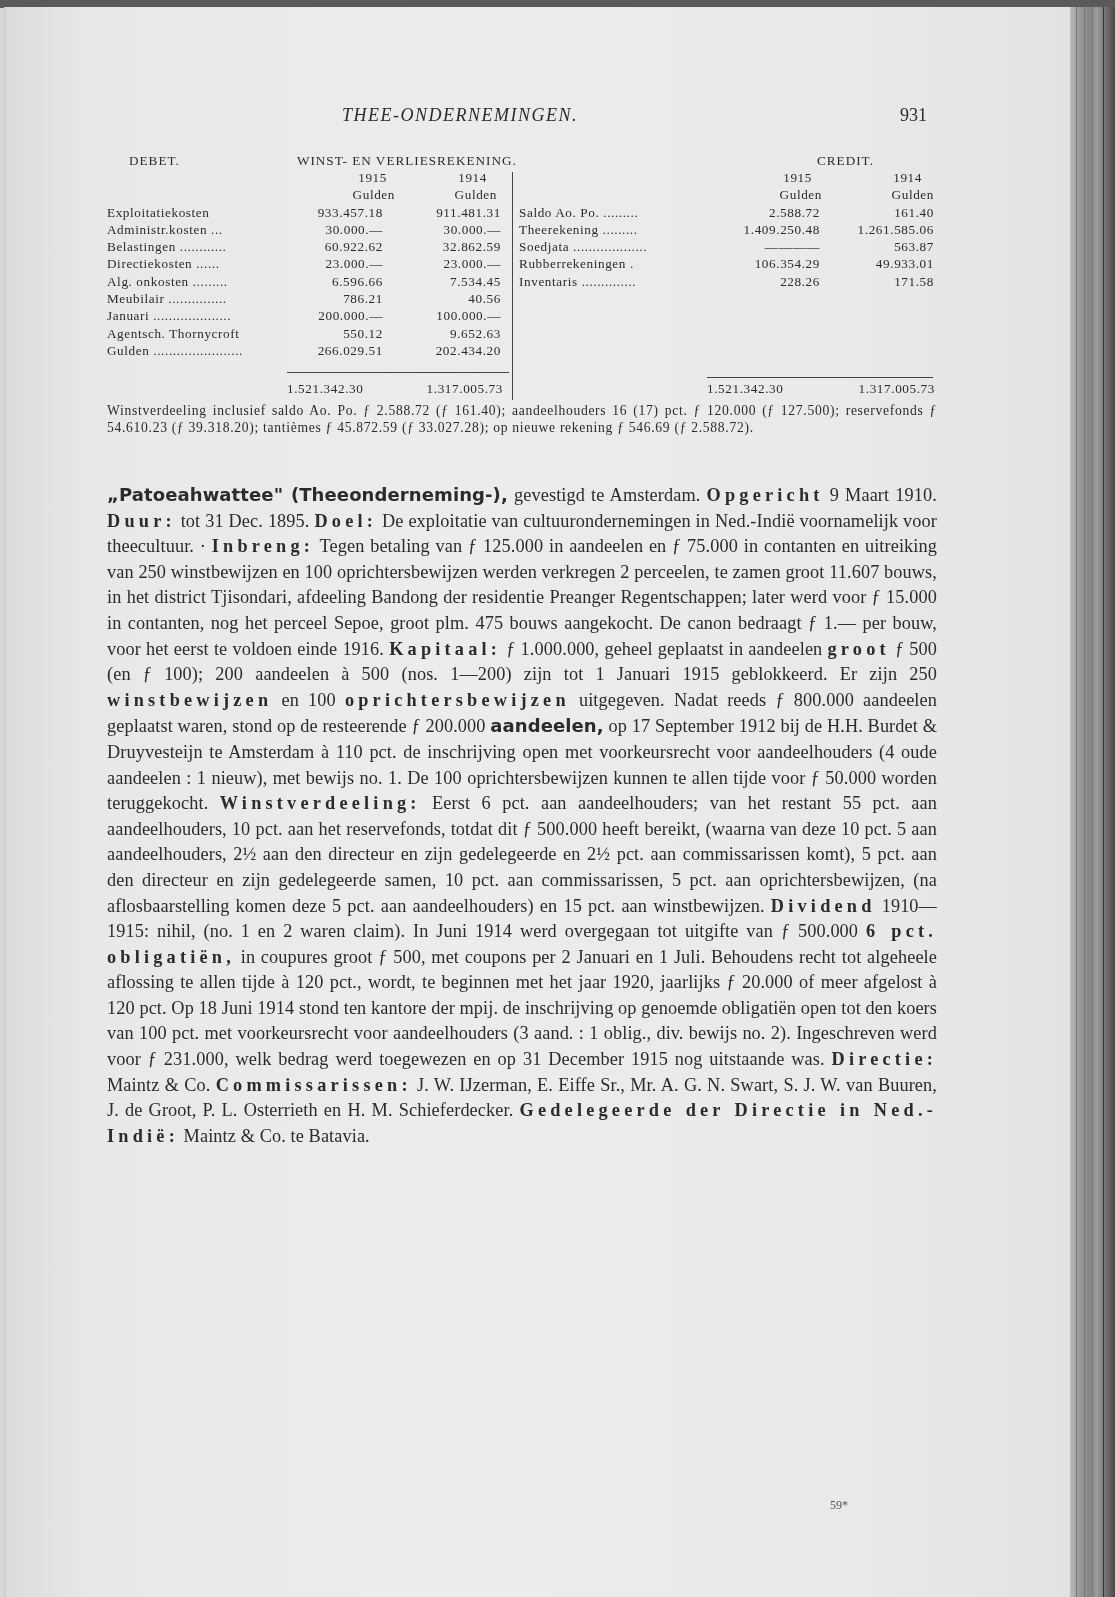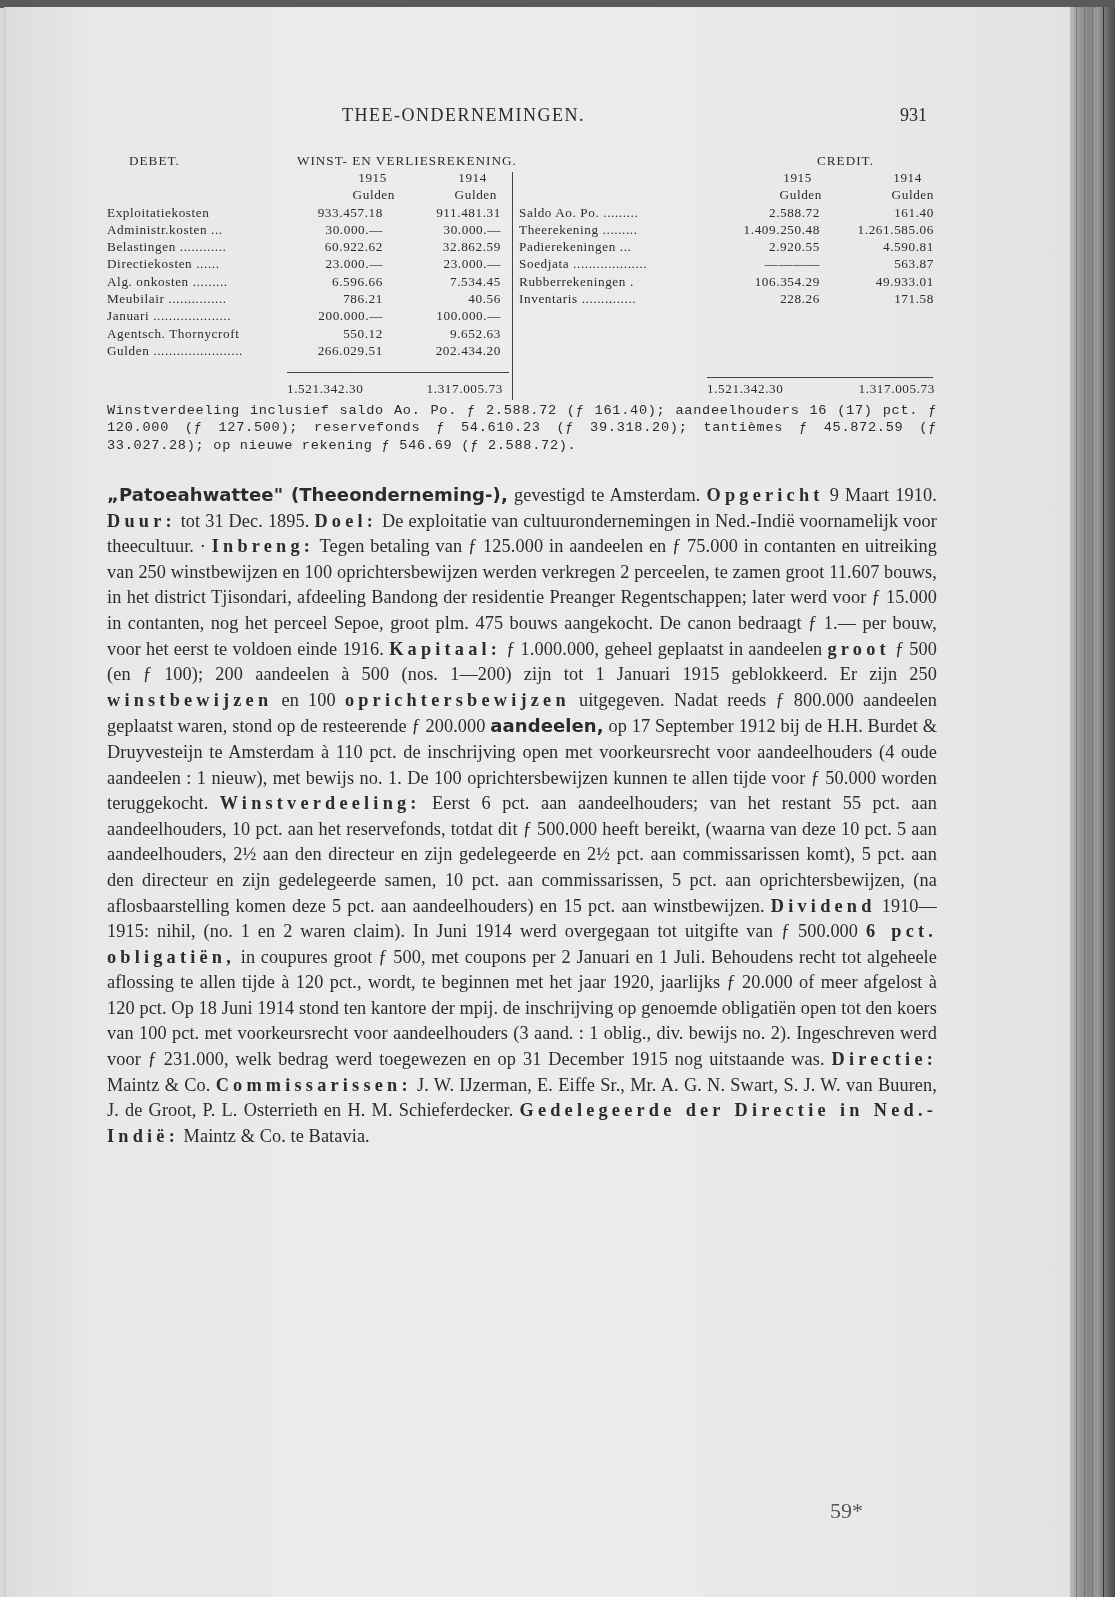--- a/index.html
+++ b/index.html
@@ -1,21 +1,21 @@
 <!DOCTYPE html>
 <html><head>
 <meta charset="utf-8">
 <style>
   html,body{margin:0;padding:0;}
   body{width:1115px;height:1597px;background:#d8d8d8;position:relative;overflow:hidden;font-family:"DejaVu Serif","Liberation Serif",serif;color:#2b2b2b;}
   .topbar{position:absolute;left:0;top:0;width:1115px;height:8px;background:#5a5a5a;}
   .page{position:absolute;left:4px;top:7px;width:1066px;height:1590px;background:linear-gradient(90deg,#dcdcdc 0%,#e8e8e8 8%,#ececec 40%,#e9e9e9 80%,#e2e2e2 100%);border-left:2px solid #cfcfcf;}
   .spine{position:absolute;left:1070px;top:7px;width:45px;height:1590px;background:linear-gradient(90deg,#bdbdbd 0%,#9a9a9a 20%,#858585 45%,#9c9c9c 60%,#7a7a7a 75%,#4a4a4a 100%);}
   .spine .rule{position:absolute;top:0;bottom:0;width:1px;background:#777;}
-  .running-head{position:absolute;top:105px;left:342px;font-size:18px;letter-spacing:1.5px;font-family:"Liberation Serif",serif;}
+  .running-head{position:absolute;top:105px;left:342px;font-style:italic;font-size:18px;letter-spacing:1.5px;font-family:"Liberation Serif",serif;}
   .page-num{position:absolute;top:105px;left:900px;font-size:18px;font-family:"Liberation Serif",serif;}
   .acct{position:absolute;left:107px;top:152px;width:830px;font-family:"Liberation Serif",serif;font-size:13.2px;line-height:17.3px;letter-spacing:0.6px;}
   .acct .hd{position:absolute;top:0;}
   .acct .debet{left:22px;letter-spacing:1px;}
   .acct .title{left:190px;letter-spacing:1px;}
   .acct .credit{left:710px;letter-spacing:1px;}
   .vline{position:absolute;left:405px;top:20px;width:1px;height:228px;background:#444;}
   .left-rows{position:absolute;left:0;top:17px;width:400px;}
   .row{position:relative;height:17.3px;white-space:nowrap;}
   .row .lbl{position:absolute;left:0;}
@@ -23,26 +23,26 @@
   .row .v2{position:absolute;right:6px;text-align:right;}
   .hdr-row .v1,.hdr-row .v2{}
   .right-rows{position:absolute;left:412px;top:17px;width:415px;}
   .right-rows .row .v1{right:114px;}
   .right-rows .row .v2{right:0;}
   .tot-line-l{position:absolute;left:180px;top:220px;width:222px;height:1px;background:#444;}
   .tot-line-r{position:absolute;left:600px;top:225px;width:226px;height:1px;background:#444;}
   .totals-l{position:absolute;left:180px;top:228px;width:222px;}
   .totals-r{position:absolute;left:600px;top:228px;width:228px;}
   .totals-l span,.totals-r span{position:absolute;}
-  .note{position:absolute;left:107px;top:402px;width:830px;font-family:Liberation Mono, monospace;font-size:13.6px;line-height:17.4px;letter-spacing:0.7px;text-align:justify;}
+  .note{position:absolute;left:107px;top:402px;width:830px;font-family:Liberation Serif, serif;font-size:13.6px;line-height:17.4px;letter-spacing:0.7px;text-align:justify;}
   .body-text{position:absolute;left:107px;top:482px;width:830px;font-family:"Liberation Serif",serif;font-size:18.3px;line-height:25.6px;text-align:justify;letter-spacing:0.1px;}
   .body-text .firm{font-family:"DejaVu Sans","Liberation Sans",sans-serif;font-weight:bold;font-size:18px;}
   .body-text .sp{letter-spacing:4.2px;font-weight:bold;}
   .body-text .b{font-family:"DejaVu Sans","Liberation Sans",sans-serif;font-weight:bold;font-size:18px;}
-  .sig{position:absolute;left:830px;top:1498px;font-family:"Liberation Serif",serif;font-size:22px;color:#555;}
+  .sig{position:absolute;left:830px;top:1498px;font-family:"Liberation Serif",serif;font-size:12px;color:#555;}
 </style>
 </head>
 <body>
 
 <div class="topbar"></div>
 <div class="page"></div>
 <div class="spine">
   <span class="rule" style="left:6px"></span>
   <span class="rule" style="left:14px"></span>
   <span class="rule" style="left:22px"></span>
@@ -131,25 +131,20 @@
           <span class="lbl">Saldo Ao. Po. .........</span>
           <span class="v1">2.588.72</span>
           <span class="v2">161.40</span>
         </div>
         <div class="row">
           <span class="lbl">Theerekening .........</span>
           <span class="v1">1.409.250.48</span>
           <span class="v2">1.261.585.06</span>
         </div>
         <div class="row">
-          <span class="lbl">Padierekeningen ...</span>
-          <span class="v1">2.920.55</span>
-          <span class="v2">4.590.81</span>
-        </div>
-        <div class="row">
           <span class="lbl">Soedjata ...................</span>
           <span class="v1">————</span>
           <span class="v2">563.87</span>
         </div>
         <div class="row">
           <span class="lbl">Rubberrekeningen .</span>
           <span class="v1">106.354.29</span>
           <span class="v2">49.933.01</span>
         </div>
         <div class="row">

